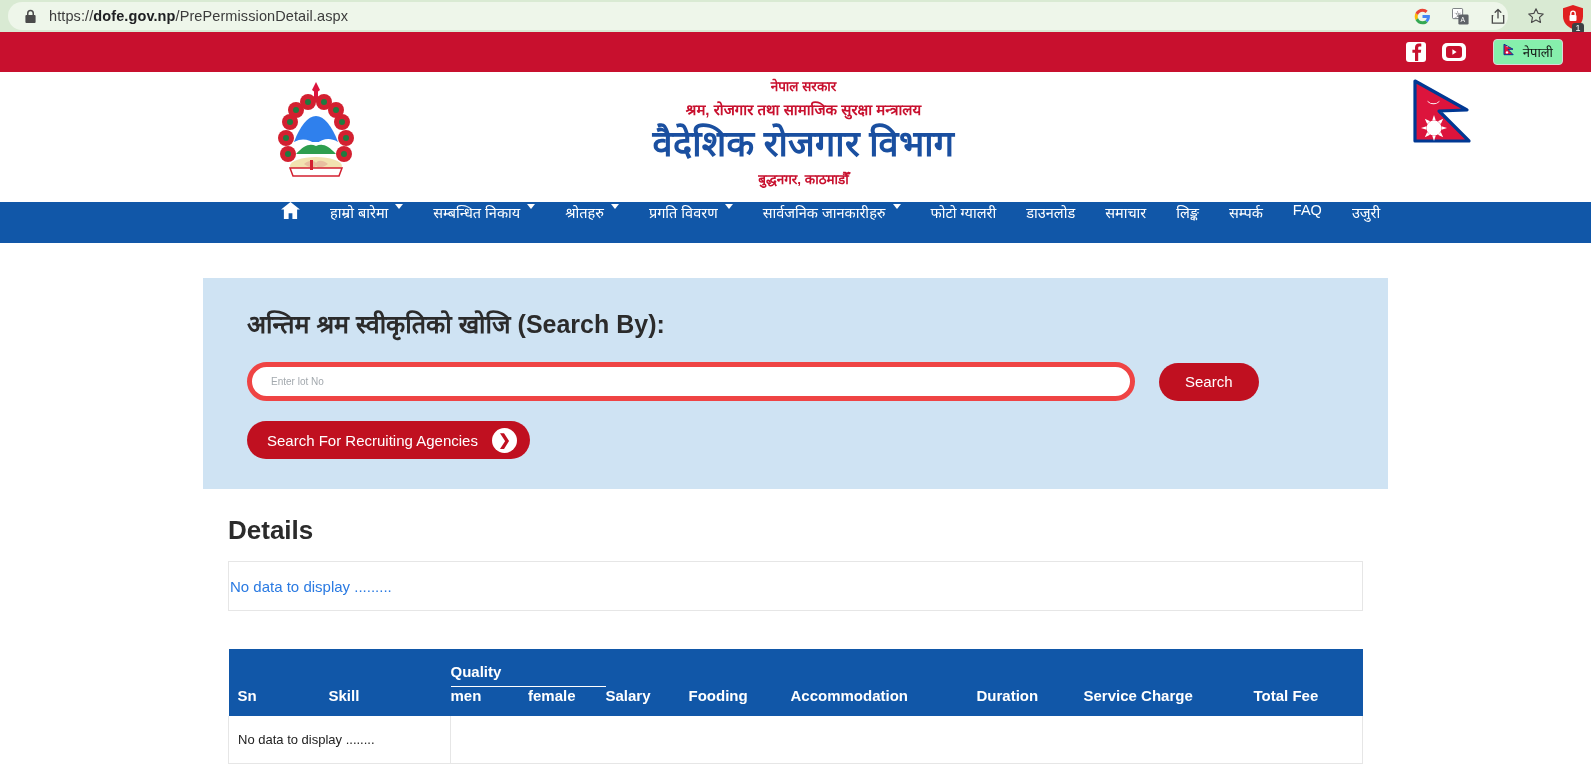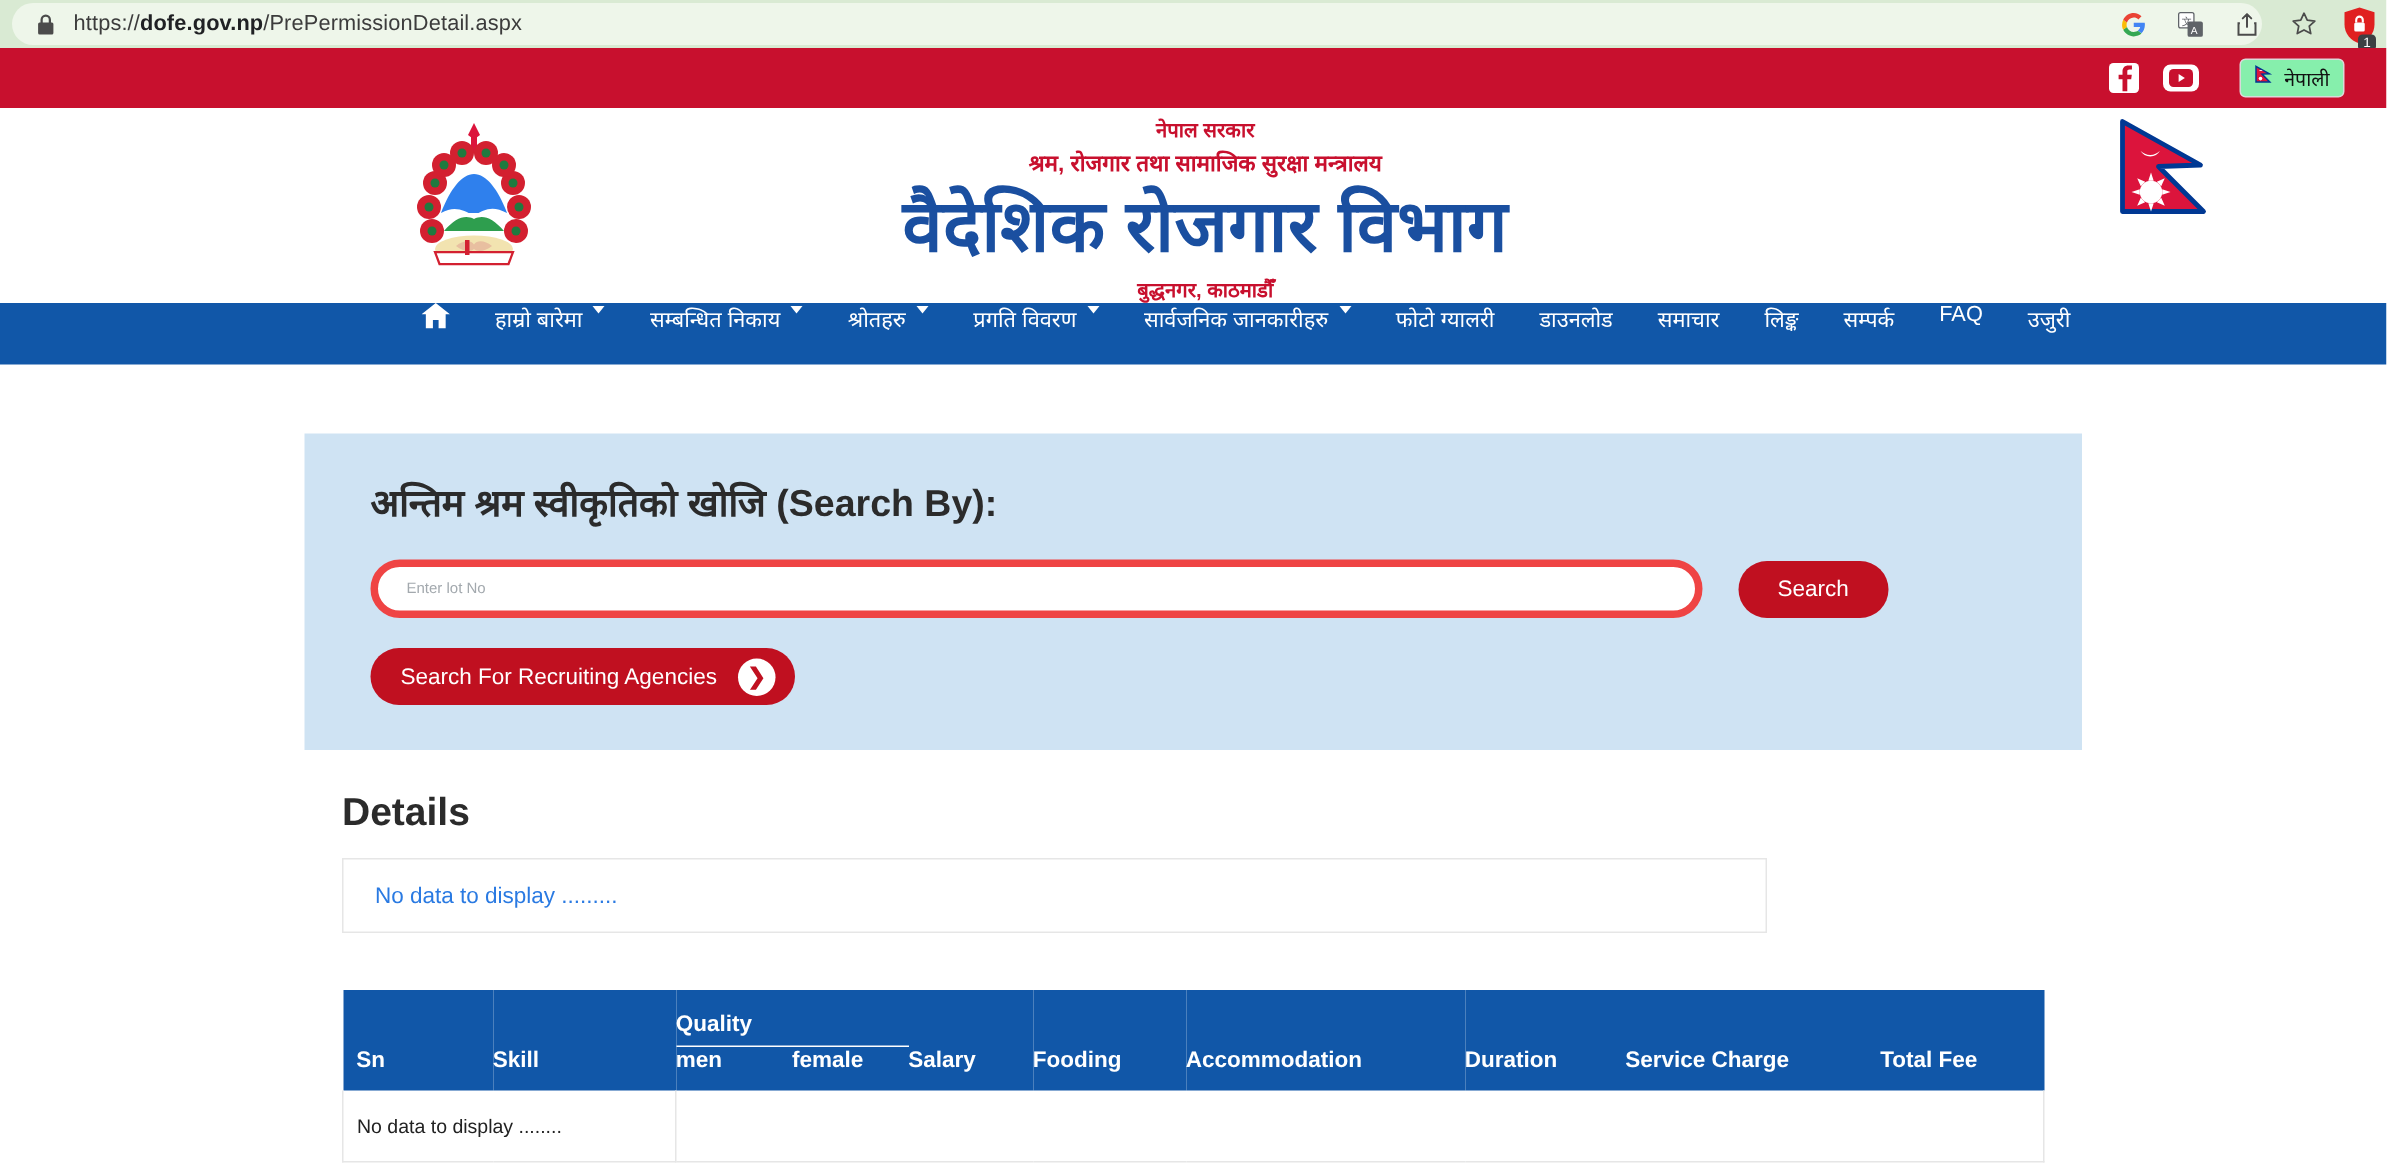--- a/index.html
+++ b/index.html
@@ -103,21 +103,21 @@
   }
   #emblem { position: absolute; left: 264px; top: 4px; width: 104px; height: 112px; }
   #flag-wrap { position: absolute; right: 112px; top: 6px; width: 72px; height: 86px; }
   #mast-text {
     position: absolute; left: 0; right: 0; top: 5px;
     text-align: center;
     padding-left: 16px;
   }
   #gov-line   { color:#c8102e; font-size:13.5px; font-weight:700; line-height:1.5; }
   #ministry   { color:#c8102e; font-size:15px; font-weight:700; line-height:1.7; }
-  #dept-title { color:#1a4fa0; font-size:48px; font-weight:800; line-height:1.22; letter-spacing:.3px;}
+  #dept-title { color:#1a4fa0; font-size:36px; font-weight:800; line-height:1.22; letter-spacing:.3px;font-family:Liberation Serif, serif;}
   #address    { color:#c8102e; font-size:13.5px; font-weight:700; line-height:1.9; }
 
   
   #navbar {
     height: 41px;
     background: #1157a8;
     display: flex;
     align-items: center;
     padding-left: 266px;
     gap: 0;
@@ -134,21 +134,21 @@
     width: 0; height: 0;
     border-left: 4.5px solid transparent;
     border-right: 4.5px solid transparent;
     border-top: 5px solid #fff;
     margin-top: 2px;
   }
 
   
   #content { padding: 0; background:#fff; }
   #search-panel {
-    margin: 46px auto 0;
+    margin: 35px auto 0;
     width: 1185px;
     background: #cfe3f3;
     padding: 28px 44px 30px;
   }
   #search-title {
     font-size: 25px;
     font-weight: 700;
     color: #2b2b2b;
     margin-bottom: 22px;
   }
@@ -190,22 +190,22 @@
 
   #details-wrap { width: 1185px; margin: 0 auto; padding-left: 25px; }
   #details-heading {
     font-size: 26px; font-weight: 700; color: #2b2b2b;
     margin-top: 26px; margin-bottom: 15px;
   }
   #nodata-panel {
     border: 1px solid #e6e6e6;
     height: 50px;
     display: flex; align-items: center;
-    padding-left: 21px;
-    width: 950px;
+    padding-left: 1px;
+    width: 1135px;
   }
   #nodata-panel span { color: #2a7ae2; font-size: 15px; }
 
   
   #result-table {
     margin-top: 38px;
     width: 1135px;
     border-collapse: collapse;
     table-layout: fixed;
   }

